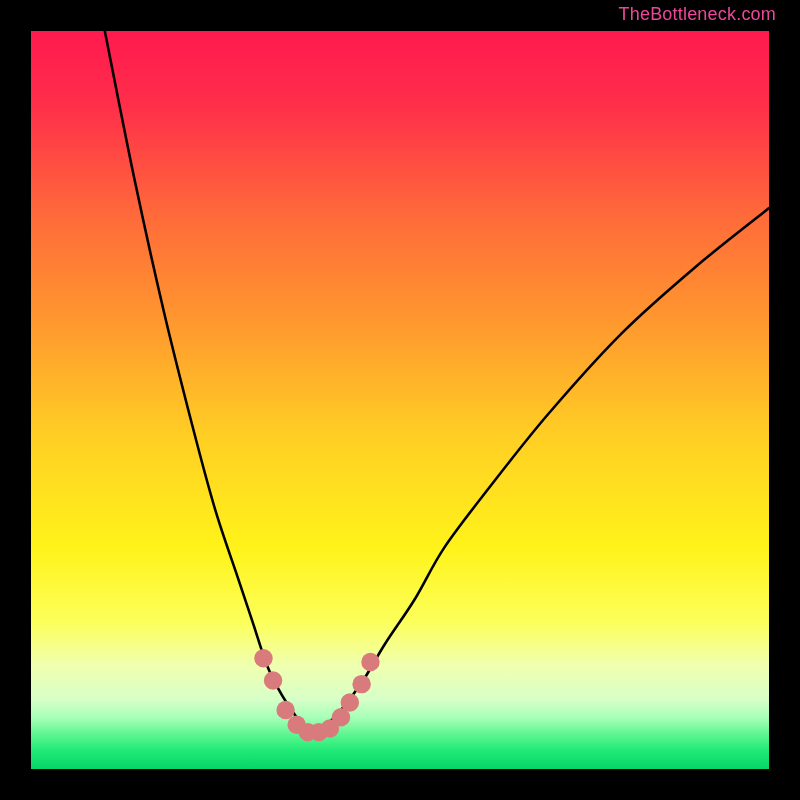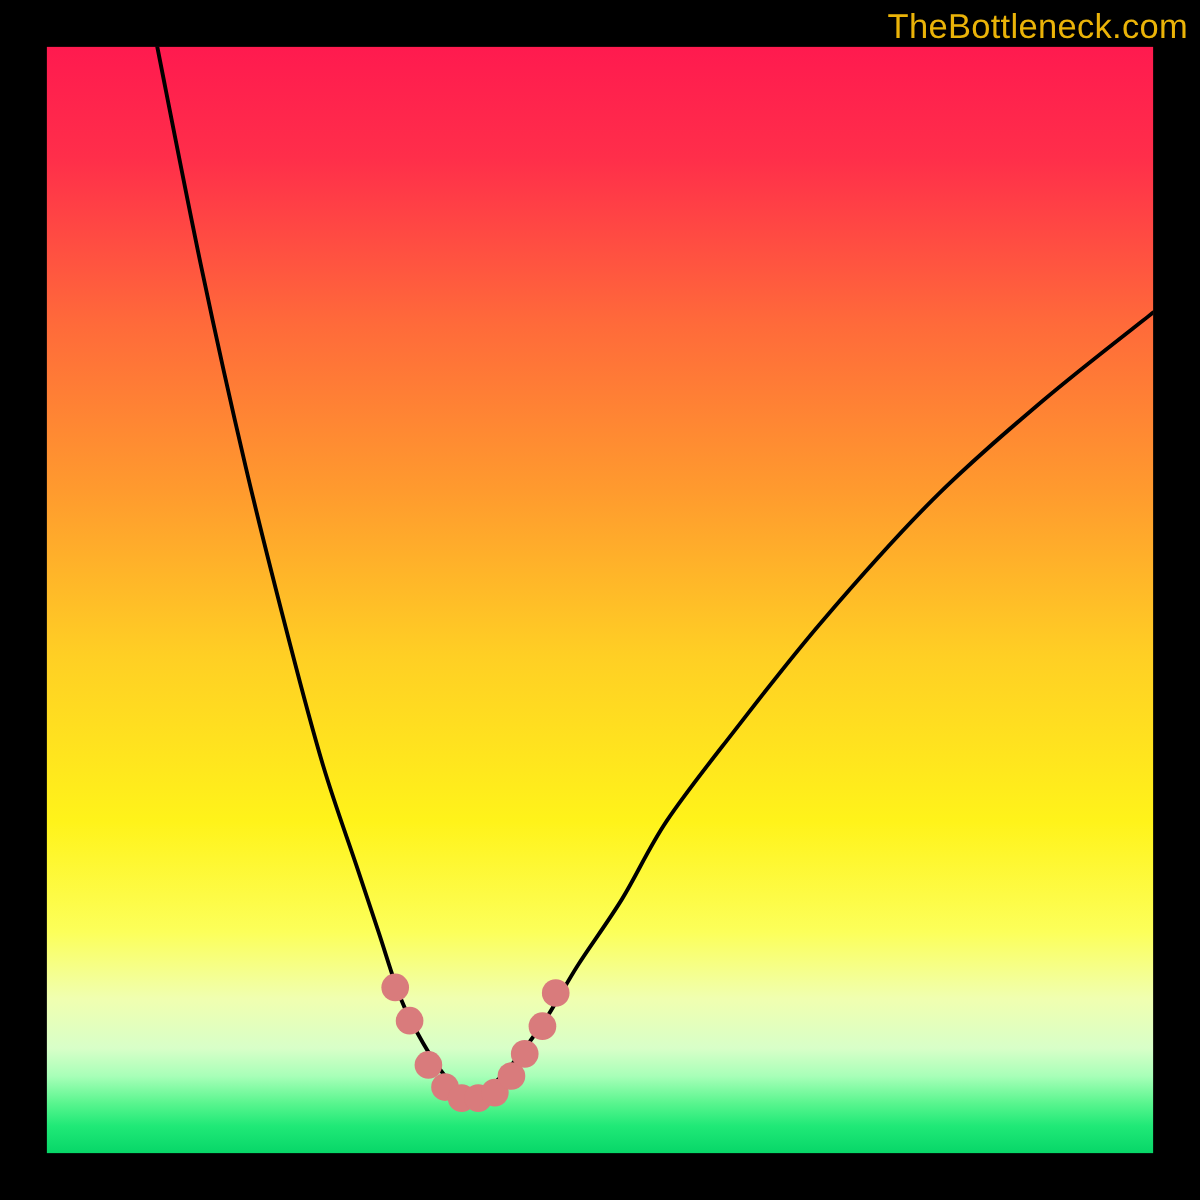--- a/index.html
+++ b/index.html
@@ -20,24 +20,24 @@
     overflow: hidden;
   }
   .gradient {
     position: absolute;
     left: 0; top: 0;
     width: 100%; height: 100%;
   }
   .watermark {
     position: absolute;
     top: 4px;
-    right: 8px;
-    font-size: 23px;
+    right: 24px;
+    font-size: 18px;
     font-weight: 500;
-    color: #eab308;
+    color: #ec4899;
     letter-spacing: 0.2px;
     font-family: Arial, Helvetica, sans-serif;
     user-select: none;
   }
   svg.curves {
     position: absolute;
     left: 0; top: 0;
     width: 100%; height: 100%;
     overflow: visible;
   }

